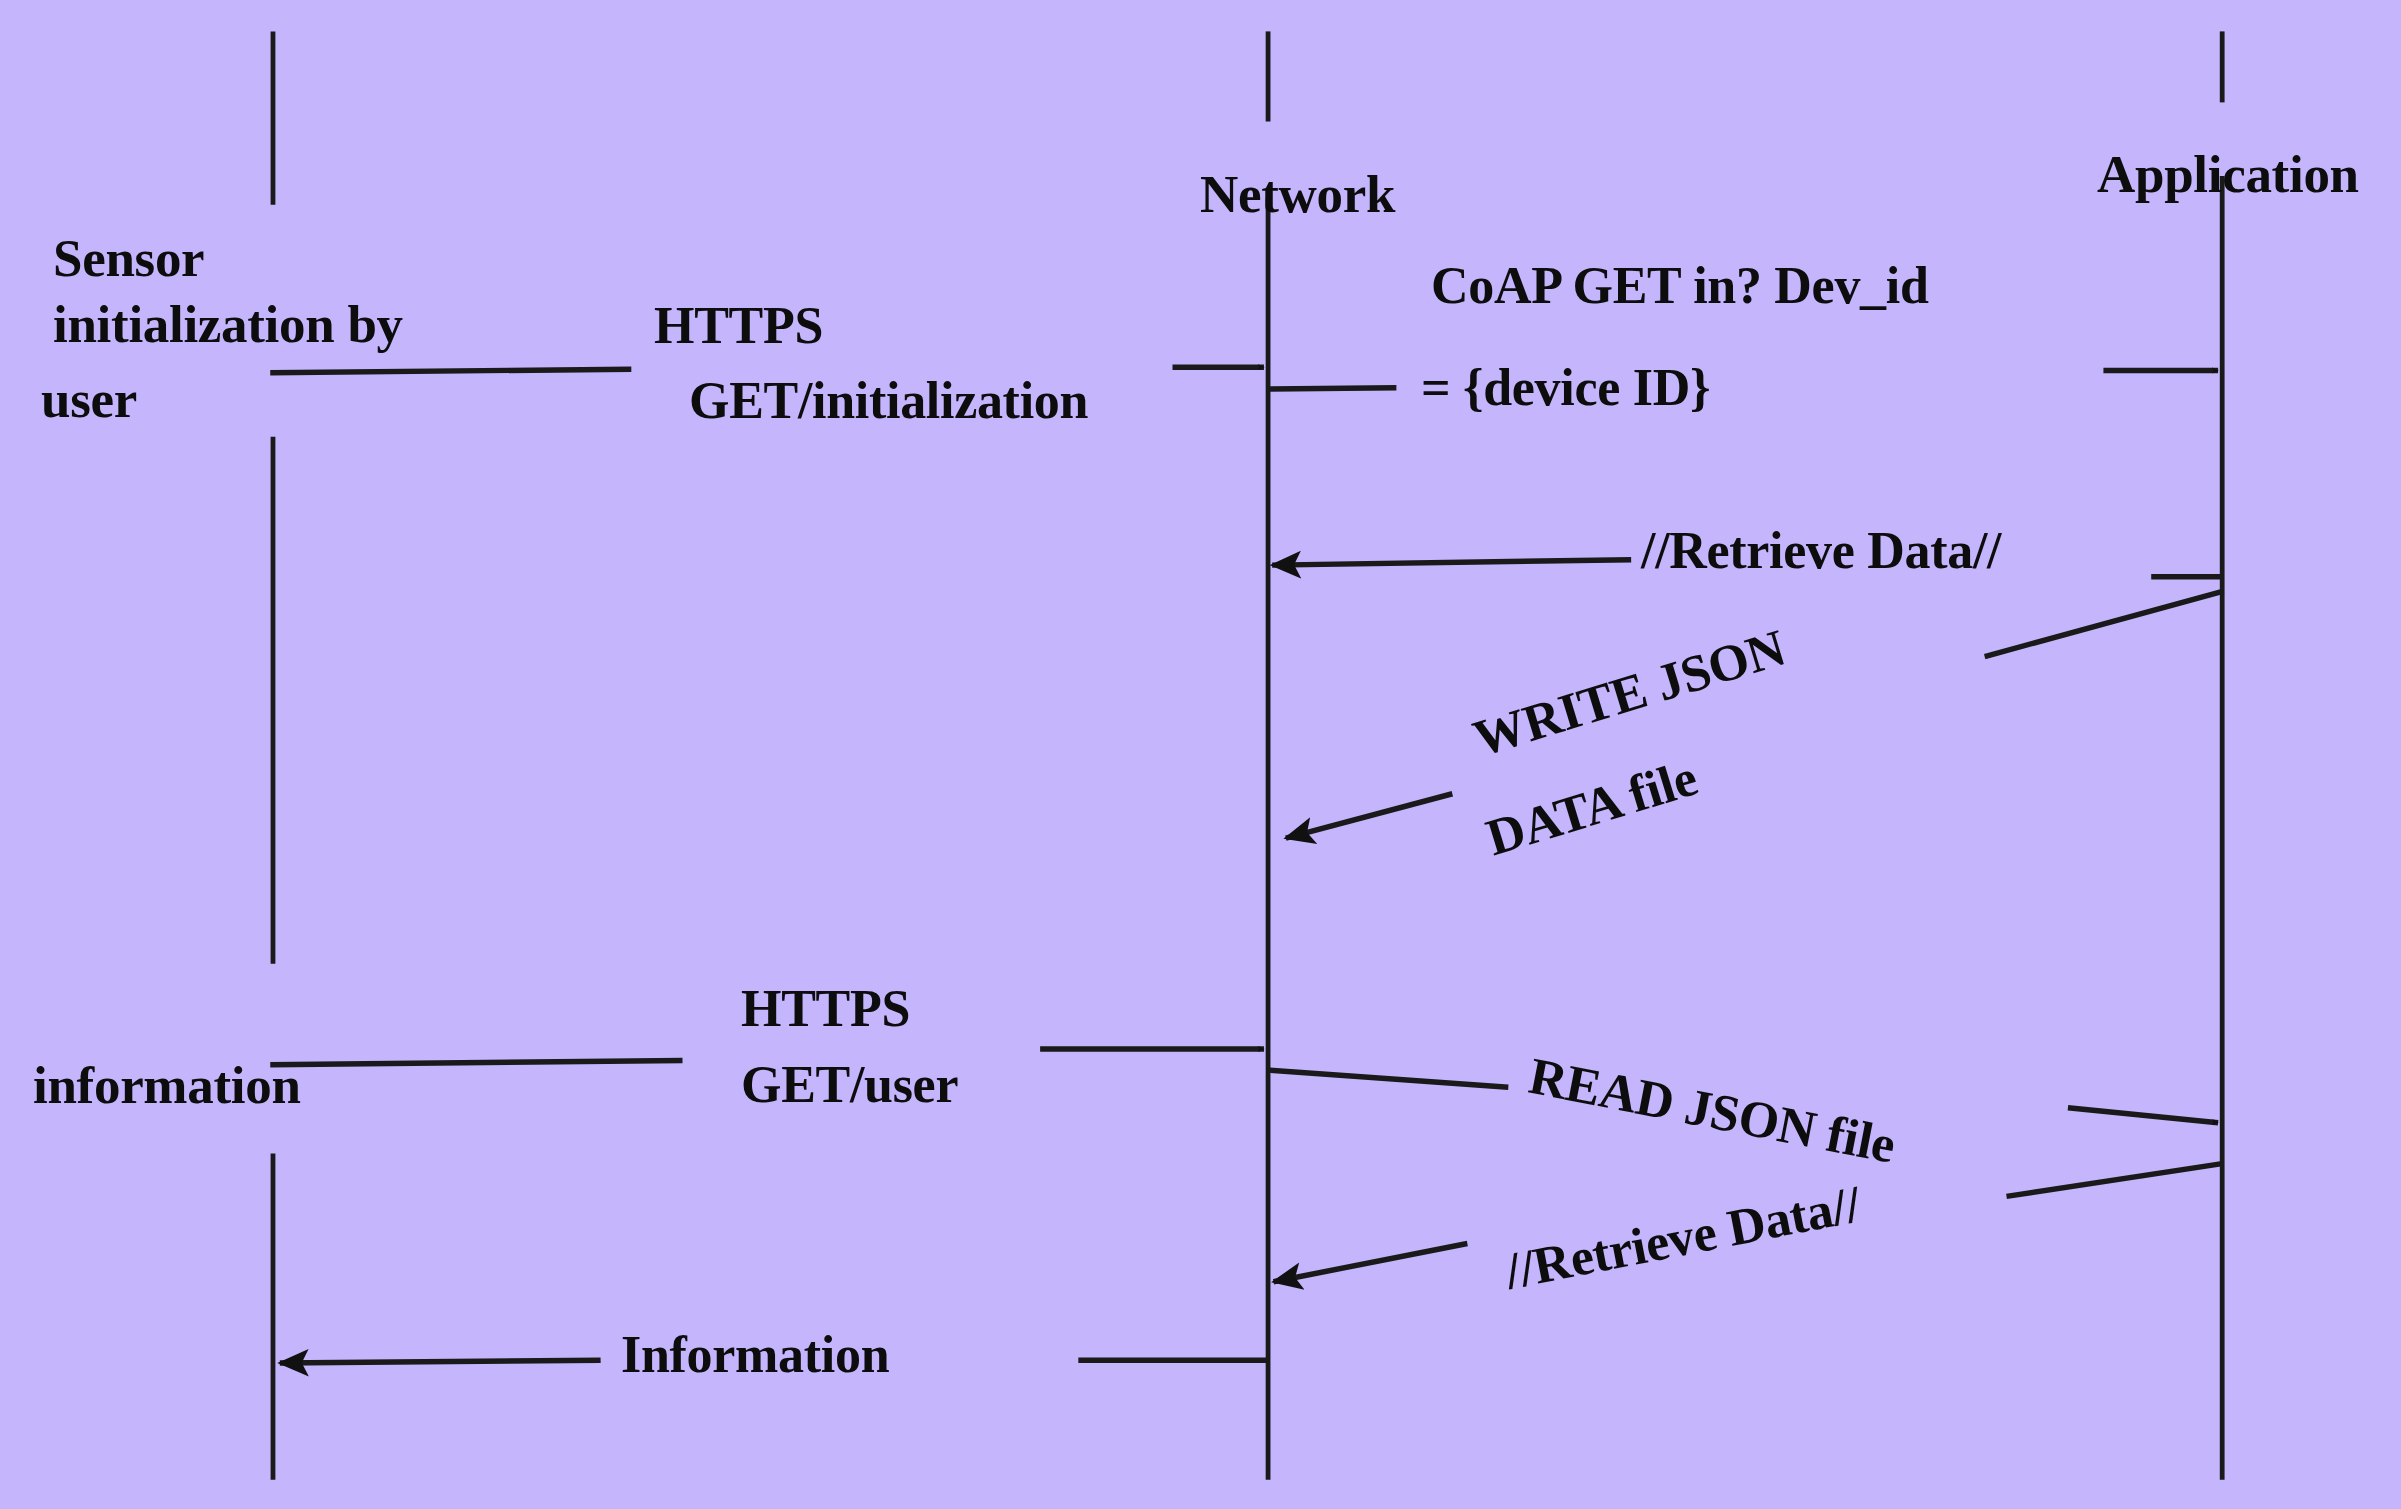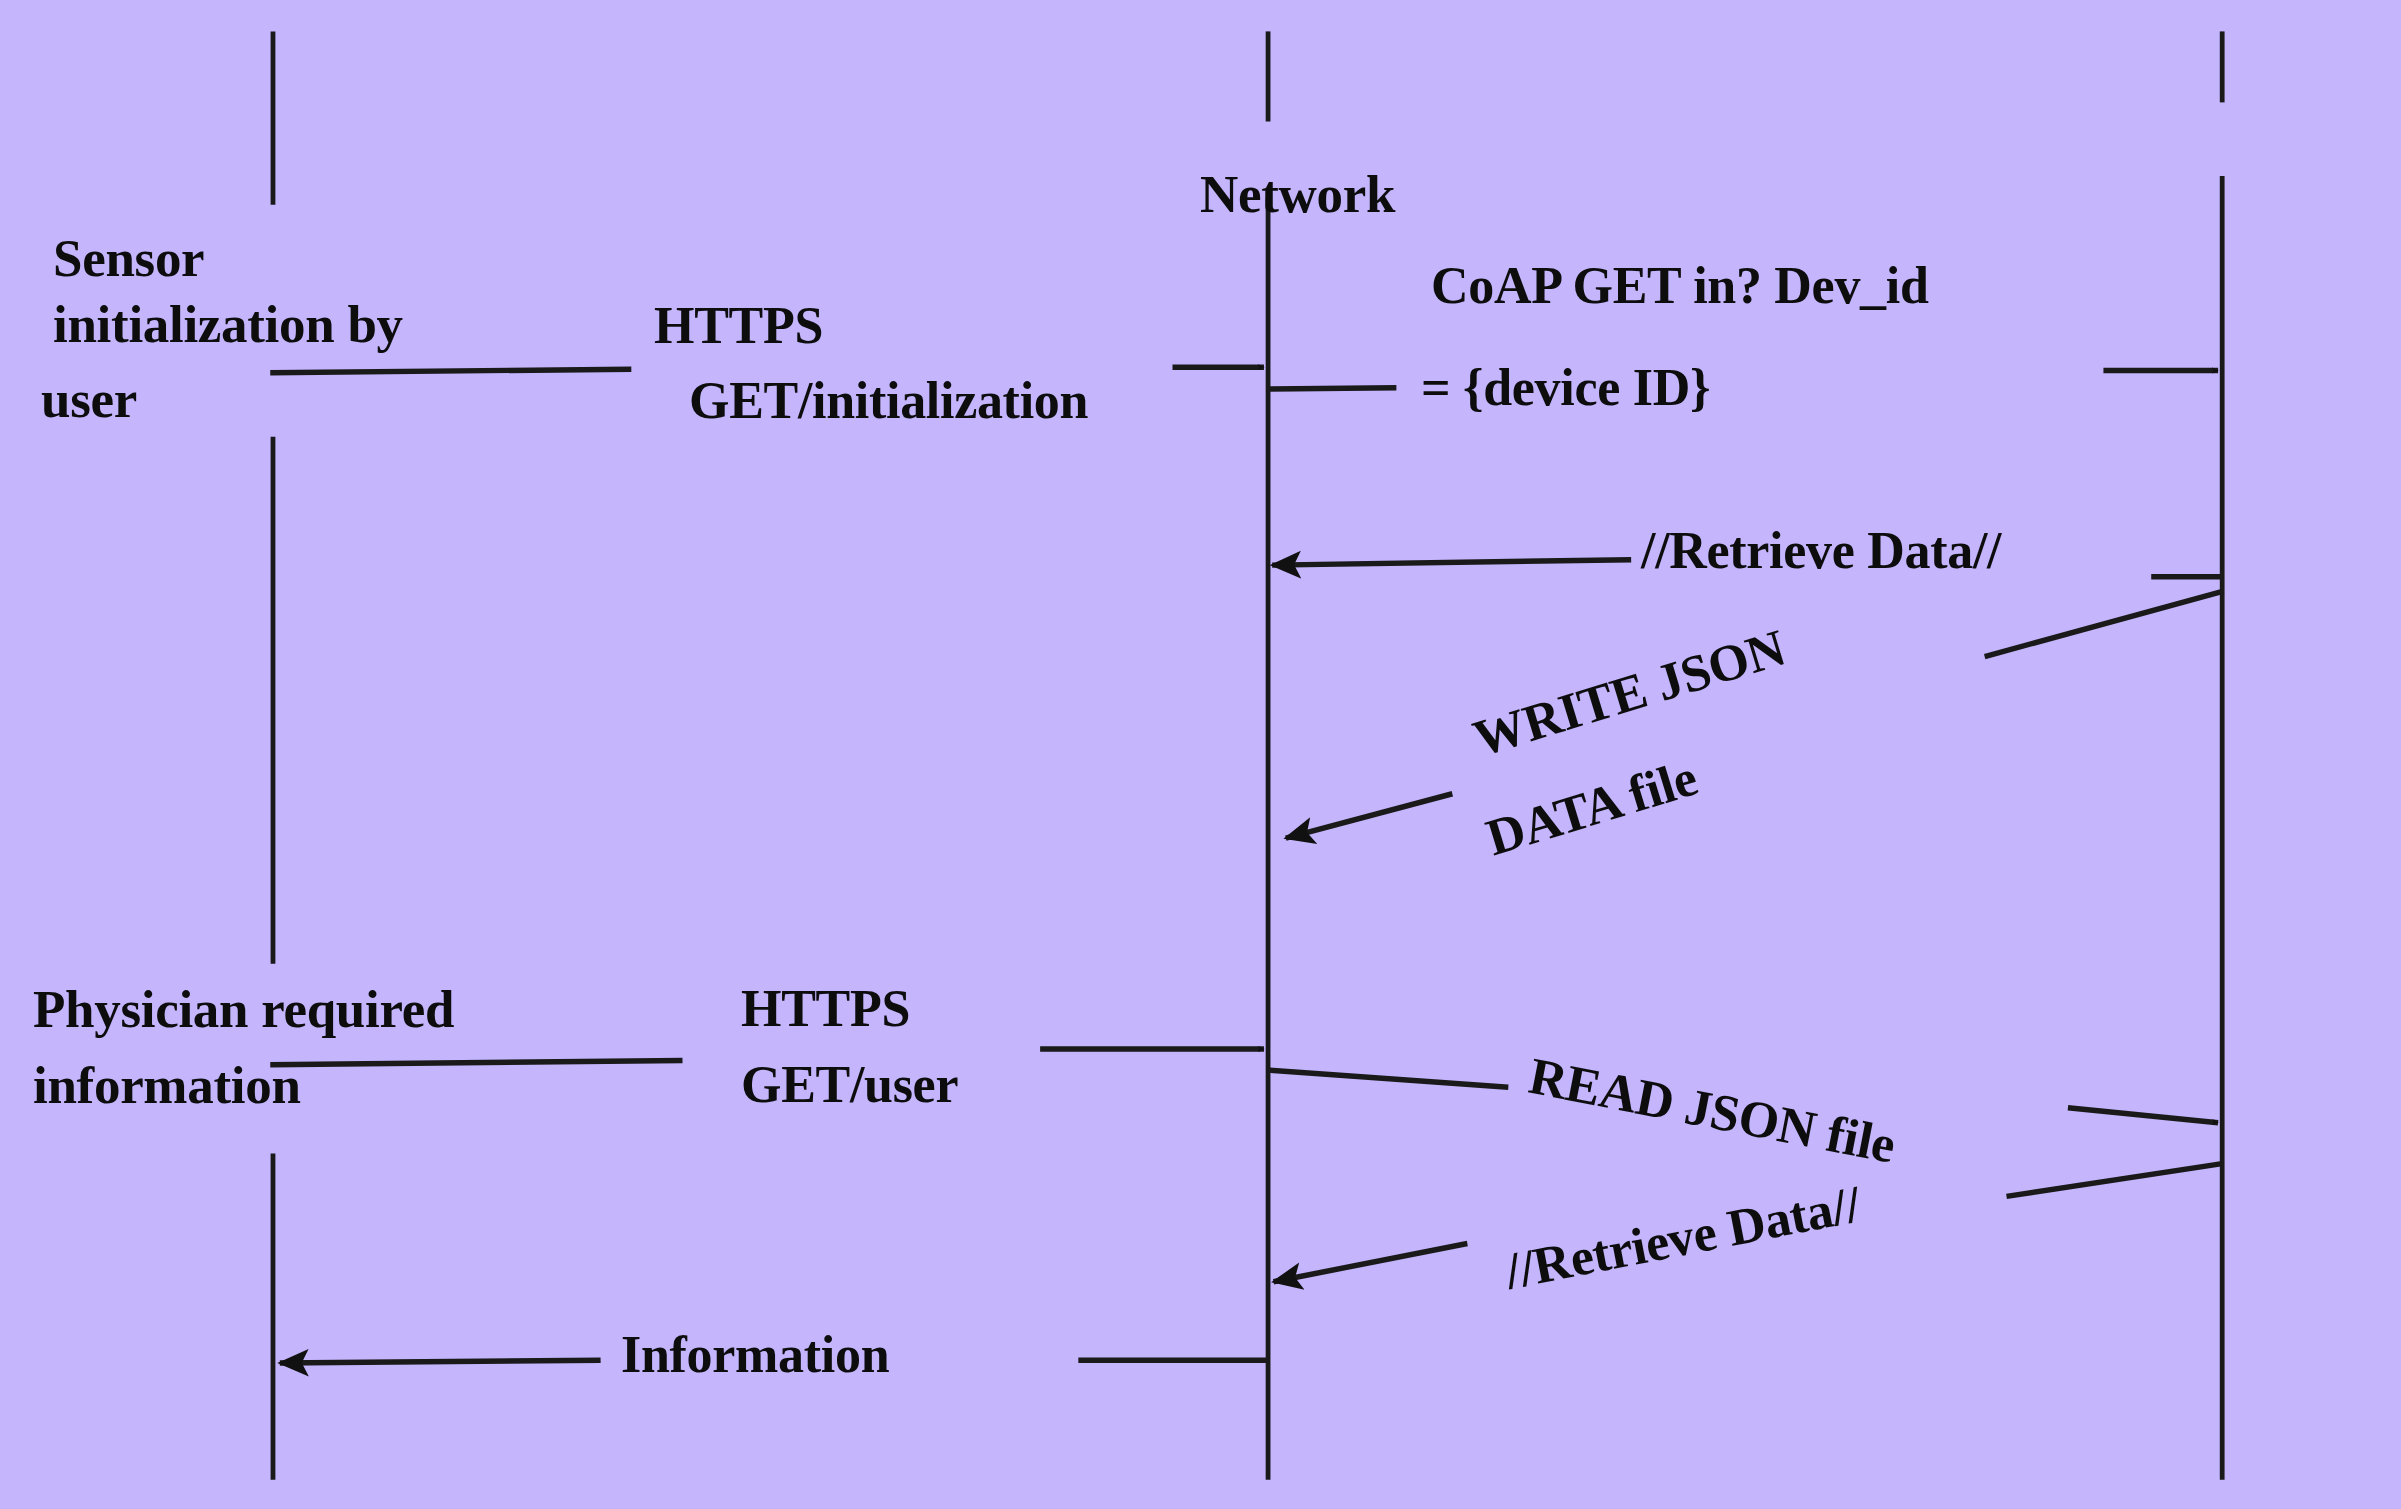--- a/index.html
+++ b/index.html
@@ -96,37 +96,37 @@
     <line x1="3030" y1="1623" x2="3250" y2="1645" stroke="#1a1a1a" stroke-width="8" marker-end="url(#arrowR)"></line>
 
     <line x1="2940" y1="1753" x2="3256" y2="1705" stroke="#1a1a1a" stroke-width="8"></line>
     <line x1="1866" y1="1878" x2="2150" y2="1822" stroke="#1a1a1a" stroke-width="8" marker-start="url(#arrowL)"></line>
 
     <line x1="1580" y1="1993" x2="1858" y2="1993" stroke="#1a1a1a" stroke-width="8"></line>
     <line x1="410" y1="1997" x2="880" y2="1993" stroke="#1a1a1a" stroke-width="8" marker-start="url(#arrowL)"></line>
   </svg>
 
   <div class="lbl lifeline-title" style="left:1200px; top:162px;">Network</div>
+  <div class="lbl lifeline-title" style="left:2097px; top:142px;">Application</div>
 
   <div class="lbl actor" style="left:53px; top:218px;margin-top:8px;">Sensor</div>
   <div class="lbl actor" style="left:53px; top:292px;">initialization by</div>
   <div class="lbl actor" style="left:41px; top:367px;">user</div>
 
   <div class="lbl msg" style="left:654px; top:294px;">HTTPS</div>
   <div class="lbl msg" style="left:654px; top:369px;margin-left:35px;">GET/initialization</div>
 
   <div class="lbl msg" style="left:1431px; top:254px;">CoAP GET in? Dev_id</div>
   <div class="lbl msg" style="left:1421px; top:356px;">= {device ID}</div>
 
   <div class="lbl msg" style="left:1641px; top:519px;">//Retrieve Data//</div>
 
   <div class="lbl msg rot-w1" style="left:1466px; top:710px;">WRITE JSON</div>
   <div class="lbl msg rot-w2" style="left:1479px; top:809px;">DATA file</div>
 
-  <div class="lbl actor" style="left:33px; top:977px;">Physician required</div>
   <div class="lbl actor" style="left:33px; top:1053px;">information</div>
 
   <div class="lbl msg" style="left:741px; top:977px;">HTTPS</div>
   <div class="lbl msg" style="left:741px; top:1053px;">GET/user</div>
 
   <div class="lbl msg rot-read" style="left:1536px; top:1044px;">READ JSON file</div>
 
   <div class="lbl msg rot-retr2" style="left:1500px; top:1241px;">//Retrieve Data//</div>
 
   <div class="lbl msg" style="left:621px; top:1323px;">Information</div>

